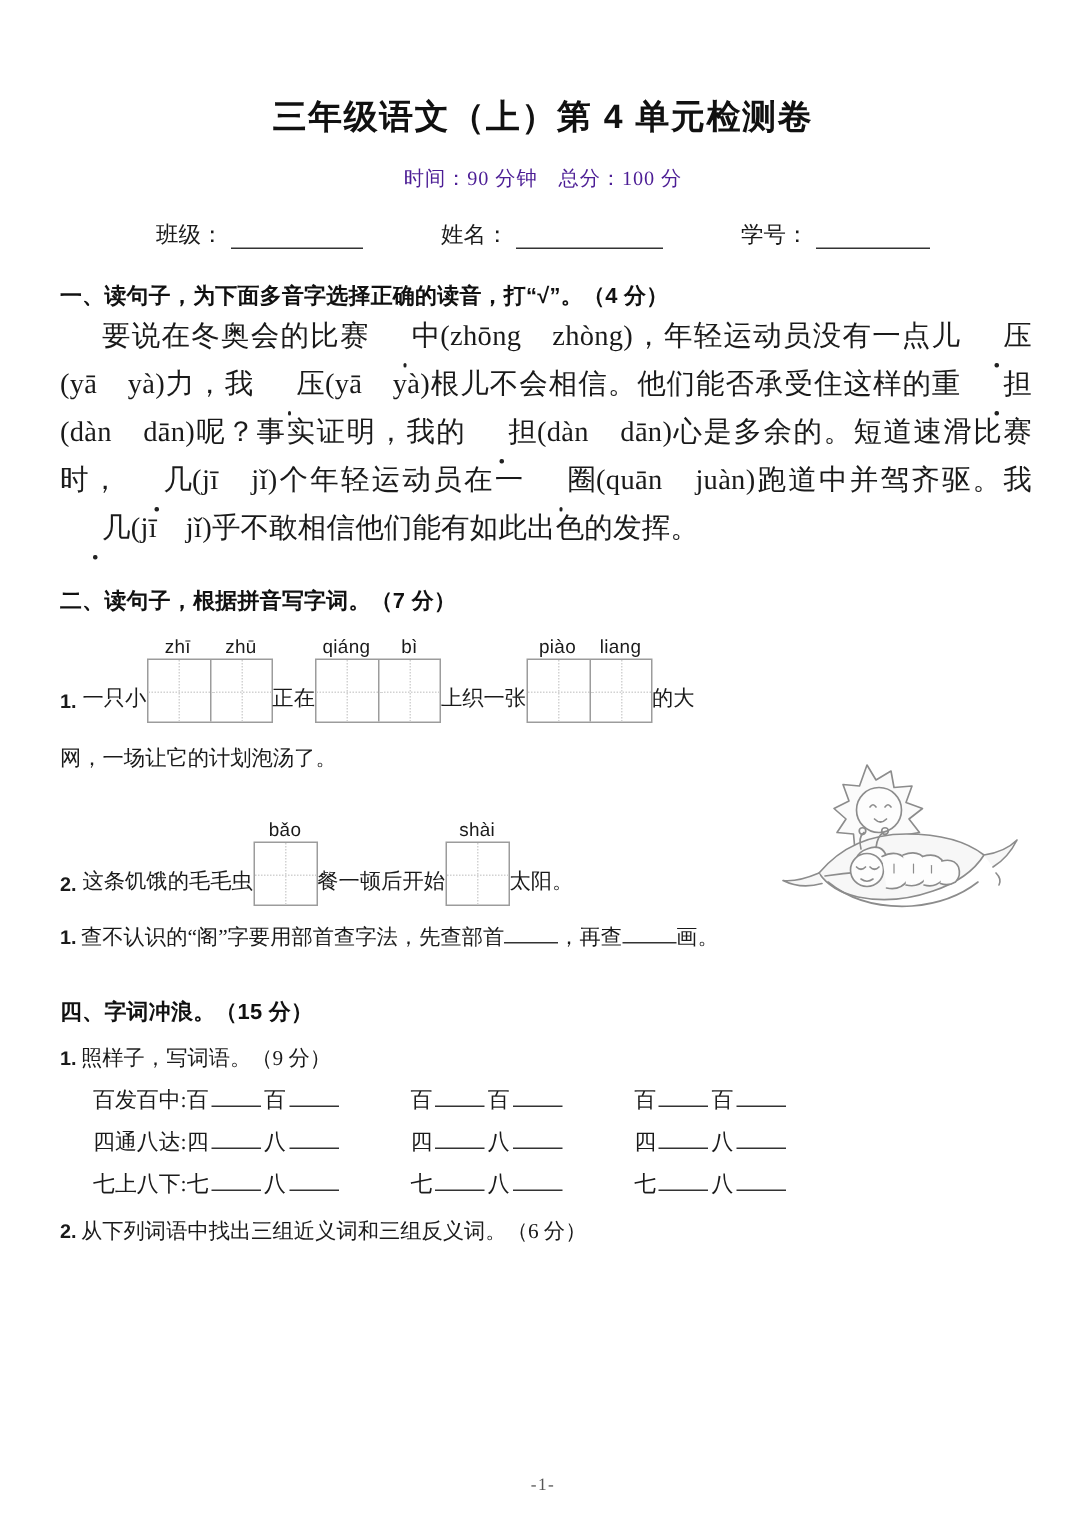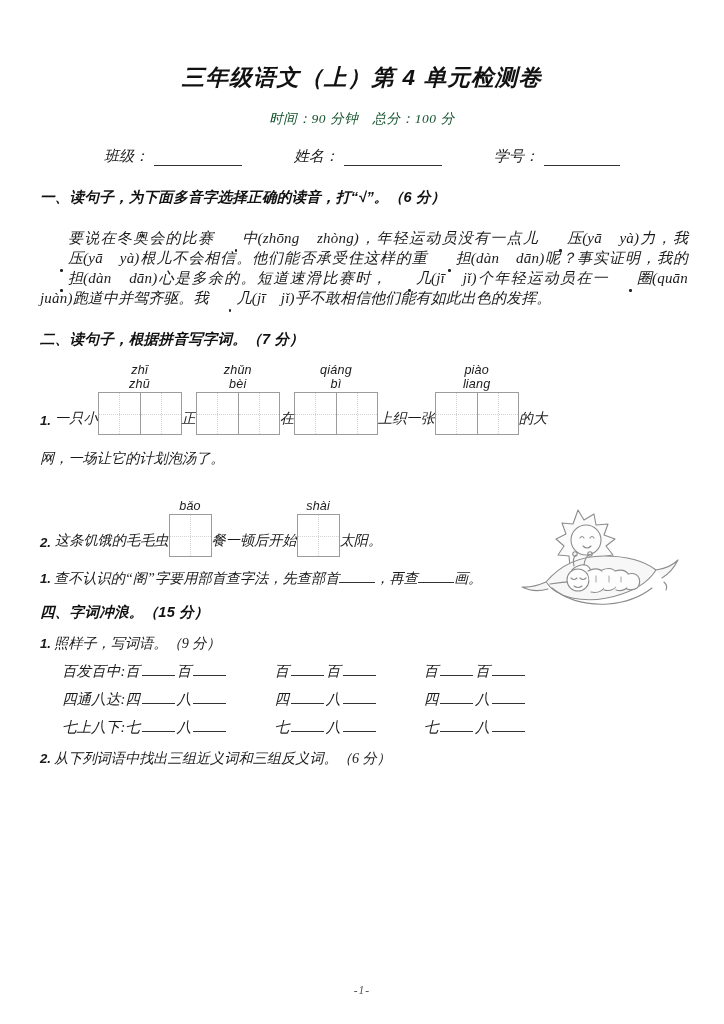--- a/index.html
+++ b/index.html
@@ -14,40 +14,39 @@
     font-family: "Liberation Serif", "DejaVu Serif", serif;
     color: #1a1a1a;
     overflow: hidden;
   }
   .page {
     position: relative;
     width: 724px;
     height: 1024px;
     padding: 0;
     box-sizing: border-box;
-    font-style: italic;
   }
 
   
   .doc-title {
     text-align: center;
     font-family: "Liberation Sans", "DejaVu Sans", sans-serif;
     font-weight: bold;
     font-size: 22.5px;
     letter-spacing: 1.2px;
     margin: 0;
     padding-top: 62px;
     color: #111;
   }
   .doc-subtitle {
     text-align: center;
     font-size: 13.5px;
     margin-top: 17px;
     letter-spacing: 0.6px;
-    color: #14532d;
+    color: #4c1d95;
   }
   .doc-subtitle .gap { display:inline-block; width: 14px; }
 
   .idline {
     display: flex;
     justify-content: center;
     align-items: flex-end;
     margin-top: 19px;
     font-size: 15px;
   }
@@ -70,25 +69,25 @@
   .sec-head {
     font-family: "Liberation Sans", "DejaVu Sans", sans-serif;
     font-weight: bold;
     font-size: 14.6px;
     letter-spacing: 0.2px;
     margin-top: 22px;
     color: #111;
   }
 
   .para {
-    font-size: 15px;
-    line-height: 20px;
+    font-size: 19px;
+    line-height: 32px;
     text-align: justify;
     text-indent: 28px;
-    margin-top: 21px;
+    margin-top: 2px;
     letter-spacing: 0.1px;
   }
   
   .dot {
     position: relative;
     display: inline-block;
   }
   .dot::after {
     content: "";
     position: absolute;
@@ -151,21 +150,20 @@
   }
 
   .gridwrap { display: flex; flex-direction: column; align-items: stretch; }
   .gridwrap .pys {
     display: flex;
     font-family: "Liberation Sans","DejaVu Sans",sans-serif;
     font-size: 12.6px;
     color: #1a1a1a;
     margin-bottom: 1px;
     letter-spacing: 0.2px;
-    flex-direction: column;
   }
   .gridwrap .pys span {
     flex: 1 1 0;
     text-align: center;
     white-space: nowrap;
   }
   .tzg {
     display: flex;
     border: 1px solid #9c9c9c;
     background: #fff;
@@ -244,21 +242,21 @@
       <span class="idblank w2"></span>
     </div>
     <div class="idfield">
       <span class="idlabel">学号：</span>
       <span class="idblank w3"></span>
     </div>
   </div>
 
   <div class="content">
 
-    <div class="sec-head">一、读句子，为下面多音字选择正确的读音，打“√”。（6 分）</div>
+    <div class="sec-head">一、读句子，为下面多音字选择正确的读音，打“√”。（4 分）</div>
 
     <div class="para">
       <span>要说在冬奥会的比赛</span><span class="dot">中</span><span class="py">(zhōng　zhòng)</span><span>，年轻运动员没有一点儿</span><span class="dot">压</span><span class="py">(yā　yà)</span><span>力，我</span><span class="dot">压</span><span class="py">(yā　yà)</span><span>根儿不会相信。他们能否承受住这样的重</span><span class="dot">担</span><span class="py">(dàn　dān)</span><span>呢？事实证明，我的</span><span class="dot">担</span><span class="py">(dàn　dān)</span><span>心是多余的。短道速滑比赛时，</span><span class="dot">几</span><span class="py">(jī　jǐ)</span><span>个年轻运动员在一</span><span class="dot">圈</span><span class="py">(quān　juàn)</span><span>跑道中并驾齐驱。我</span><span class="dot">几</span><span class="py">(jī　jǐ)</span><span>乎不敢相信他们能有如此出色的发挥。</span>
     </div>
 
     <div class="sec-head">二、读句子，根据拼音写字词。（7 分）</div>
 
     <div class="py-row">
       <span class="qn">1.</span>
       <span class="txt">一只小</span>
@@ -266,30 +264,20 @@
         <div class="pys">
           <span>zhī</span>
           <span>zhū</span>
         </div>
         <div class="tzg">
           <div class="cell"></div>
           <div class="cell"></div>
         </div>
       </div>
       <span class="txt">正</span>
-      <div class="gridwrap">
-        <div class="pys">
-          <span>zhǔn</span>
-          <span>bèi</span>
-        </div>
-        <div class="tzg">
-          <div class="cell"></div>
-          <div class="cell"></div>
-        </div>
-      </div>
       <span class="txt">在</span>
       <div class="gridwrap">
         <div class="pys">
           <span>qiáng</span>
           <span>bì</span>
         </div>
         <div class="tzg">
           <div class="cell"></div>
           <div class="cell"></div>
         </div>
@@ -335,21 +323,21 @@
       </div>
       <span class="txt">太阳。</span>
     </div>
 
 
     <div class="qline">
       <span class="num">1.</span><span>查不认识的“阁”字要用部首查字法，先查部首</span><span class="blank-u bu-md"></span><span>，再查</span><span class="blank-u bu-md"></span><span>画。</span>
     </div>
 
 
-    <div class="sec-head" style="margin-top:12px;">四、字词冲浪。（15 分）</div>
+    <div class="sec-head" style="margin-top:28px;">四、字词冲浪。（15 分）</div>
 
     <div class="sub-head">
       <span class="num">1.</span><span>照样子，写词语。（9 分）</span>
     </div>
 
     <div class="idiom-row">
       <span class="idiom-lead">百发百中:</span>
       <span class="idiom-grp"><span>百</span><span class="blank-u"></span><span>百</span><span class="blank-u"></span></span>
       <span class="idiom-grp"><span>百</span><span class="blank-u"></span><span>百</span><span class="blank-u"></span></span>
       <span class="idiom-grp"><span>百</span><span class="blank-u"></span><span>百</span><span class="blank-u"></span></span>

